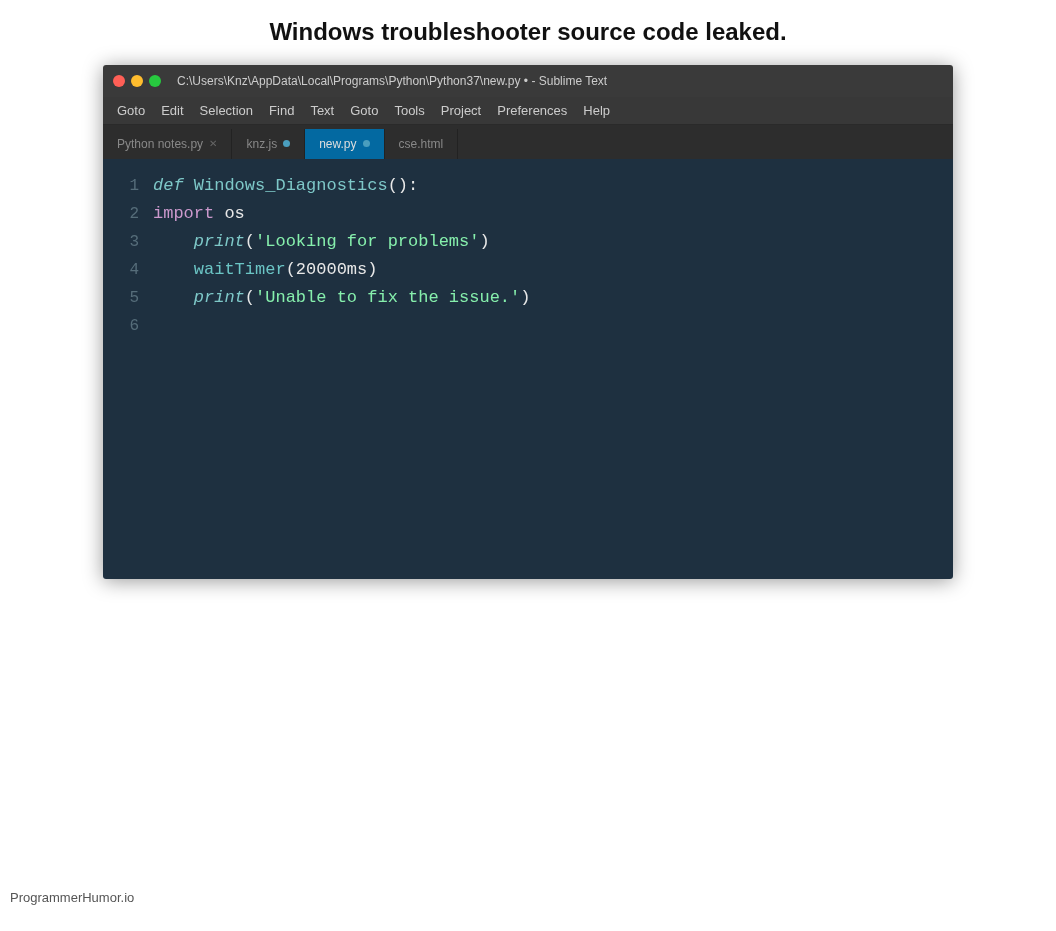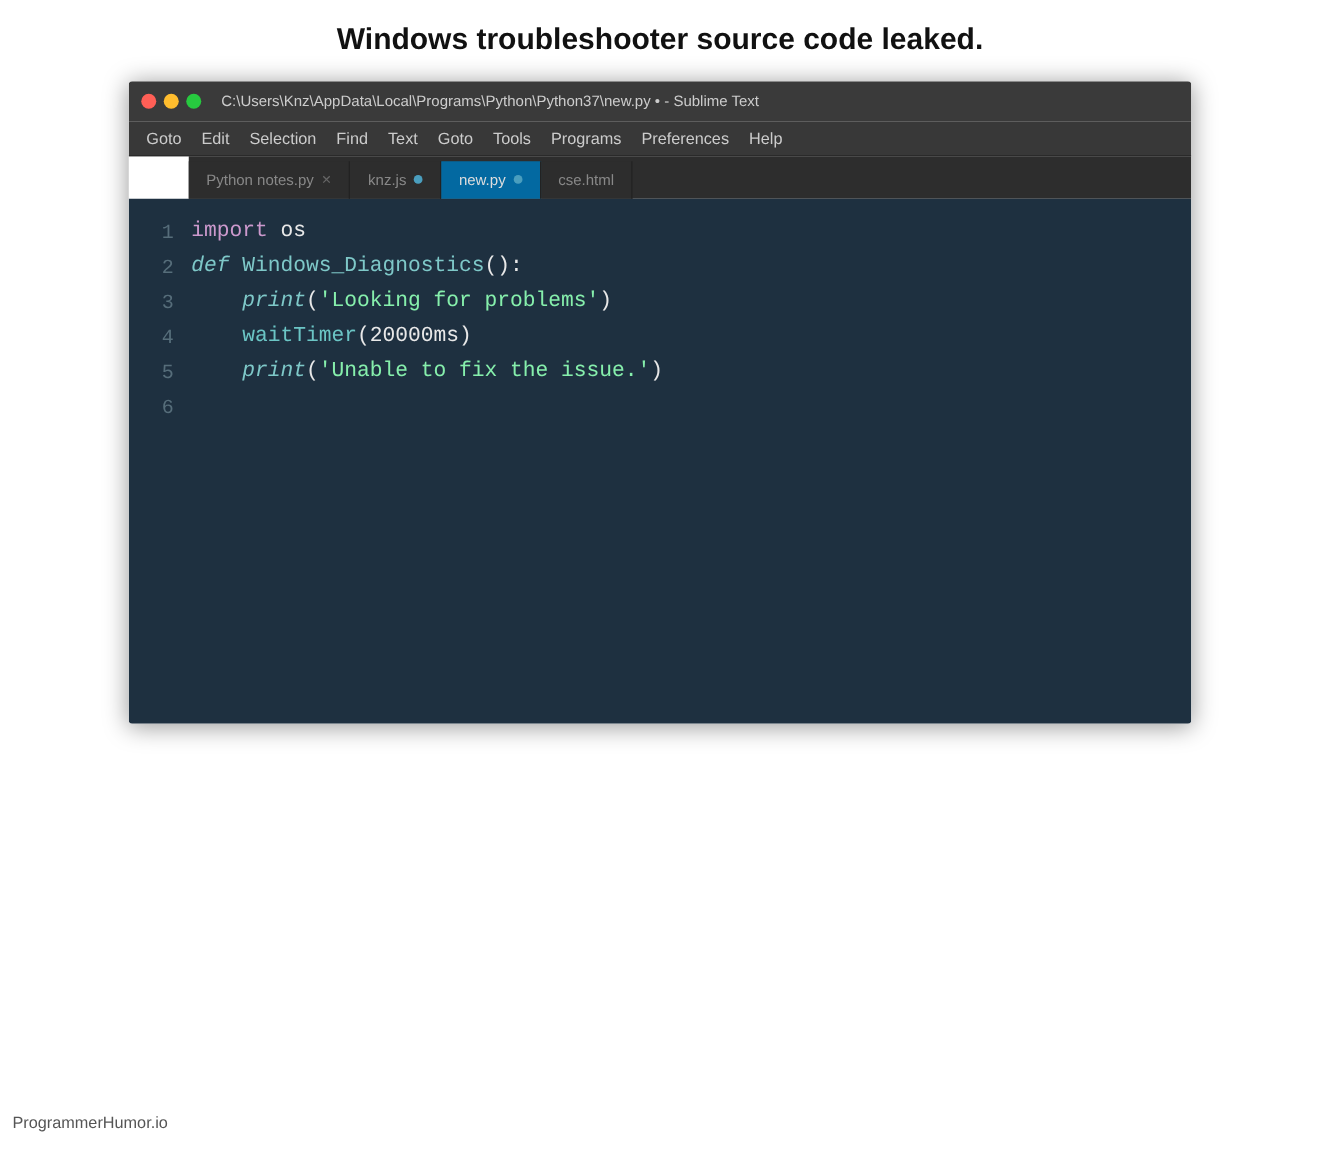--- a/index.html
+++ b/index.html
@@ -73,21 +73,20 @@
       font-family: Arial, sans-serif;
     }
 
     
     .tab-bar {
       background: #2d2d2d;
       height: 34px;
       display: flex;
       align-items: flex-end;
       padding: 0 0;
-      margin-left: 48px;
     }
 
     .tab {
       height: 30px;
       display: flex;
       align-items: center;
       padding: 0 14px;
       font-size: 12px;
       color: #888;
       background: #2d2d2d;
@@ -211,21 +210,21 @@
       </div>
 
       <div class="menu-bar">
         <span class="menu-item">Goto</span>
         <span class="menu-item">Edit</span>
         <span class="menu-item">Selection</span>
         <span class="menu-item">Find</span>
         <span class="menu-item">Text</span>
         <span class="menu-item">Goto</span>
         <span class="menu-item">Tools</span>
-        <span class="menu-item">Programs</span>
+        <span class="menu-item">Project</span>
         <span class="menu-item">Preferences</span>
         <span class="menu-item">Help</span>
       </div>
 
       <div class="tab-bar">
         <div class="tab">
           <span>Python notes.py</span>
           <span class="tab-close">✕</span>
         </div>
         <div class="tab">
@@ -247,25 +246,25 @@
           <div class="line-num">2</div>
           <div class="line-num">3</div>
           <div class="line-num">4</div>
           <div class="line-num">5</div>
           <div class="line-num">6</div>
         </div>
 
         <div class="code-lines">
 
           <div class="code-line">
+            <span class="kw-def">def</span>&nbsp;<span class="fn-name">Windows_Diagnostics</span><span class="parens">()</span><span class="parens">:</span>
+          </div>
+
+          <div class="code-line">
             <span class="kw-import">import</span>&nbsp;<span class="kw-os">os</span>
-          </div>
-
-          <div class="code-line">
-            <span class="kw-def">def</span>&nbsp;<span class="fn-name">Windows_Diagnostics</span><span class="parens">()</span><span class="parens">:</span>
           </div>
 
           <div class="code-line">
             <span style="color:transparent">____</span>
             <span class="kw-print">print</span>
               <span class="parens">(</span>
               <span class="str-val">'Looking for problems'</span>
               <span class="parens">)</span>
           </div>
 

